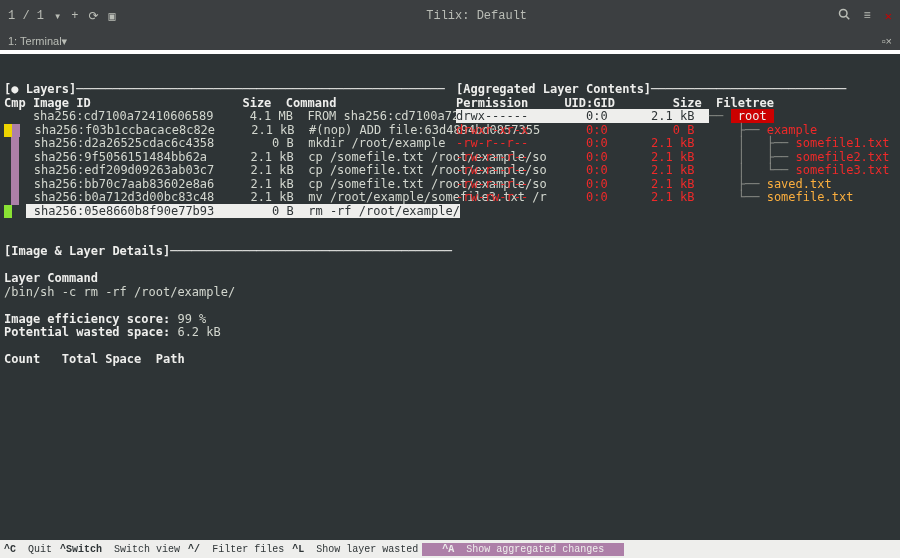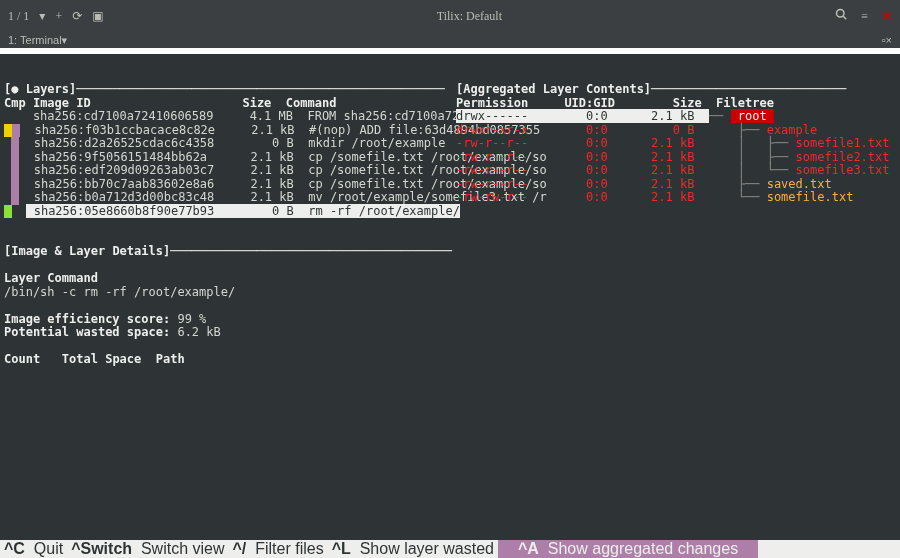--- a/index.html
+++ b/index.html
@@ -14,36 +14,36 @@
   display: flex;
   flex-direction: column;
 }
 .titlebar {
   background: #3c3f41;
   height: 32px;
   display: flex;
   align-items: center;
   padding: 0 8px;
   color: #babdb6;
-  font-family: Liberation Serif, serif;
+  font-family: Liberation Mono, monospace;
 }
 .titlebar .left { flex: 0 0 auto; display: flex; gap: 10px; align-items: center; }
 .titlebar .center { flex: 1; text-align: center; }
 .titlebar .right { flex: 0 0 auto; display: flex; gap: 14px; align-items: center; }
 .titlebar .wclose { color: #cc0000; font-weight: bold; }
 .tabbar {
   background: #3c3f41;
   height: 22px;
   display: flex;
   align-items: center;
   padding: 0 8px;
   color: #babdb6;
   font-family: sans-serif;
   font-size: 11px;
-  border-bottom: 6px solid #ffffff;
+  border-bottom: 4px solid #ffffff;
 }
 .tabbar .spacer { flex: 1; }
 .term {
   flex: 1;
   background: #2e3436;
   line-height: 13.5px;
   padding: 2px 4px;
   white-space: pre;
   position: relative;
 }
@@ -59,22 +59,22 @@
 .cmp-y { background: #edd400; display: inline-block; width: 8px; }
 .cmp-m { background: #ad7fa8; display: inline-block; width: 8px; }
 .cmp-g { background: #8ae234; display: inline-block; width: 8px; }
 .tree-branch { color: #888a85; }
 .bottombar {
   height: 18px;
   background: #eeeeec;
   color: #2e3436;
   display: flex;
   align-items: center;
-  font-family: Liberation Sans, sans-serif;
-  font-size: 16px;
+  font-family: Liberation Mono, monospace;
+  font-size: 10px;
   white-space: pre;
 }
 .bottombar .seg { padding: 0 4px; }
 .bottombar .active { background: #ad7fa8; color: #eeeeec; padding: 1px 20px; }
 svg.ico { width: 12px; height: 12px; fill: currentColor; }
 </style>
 </head>
 <body>
 
 <div class="titlebar">

